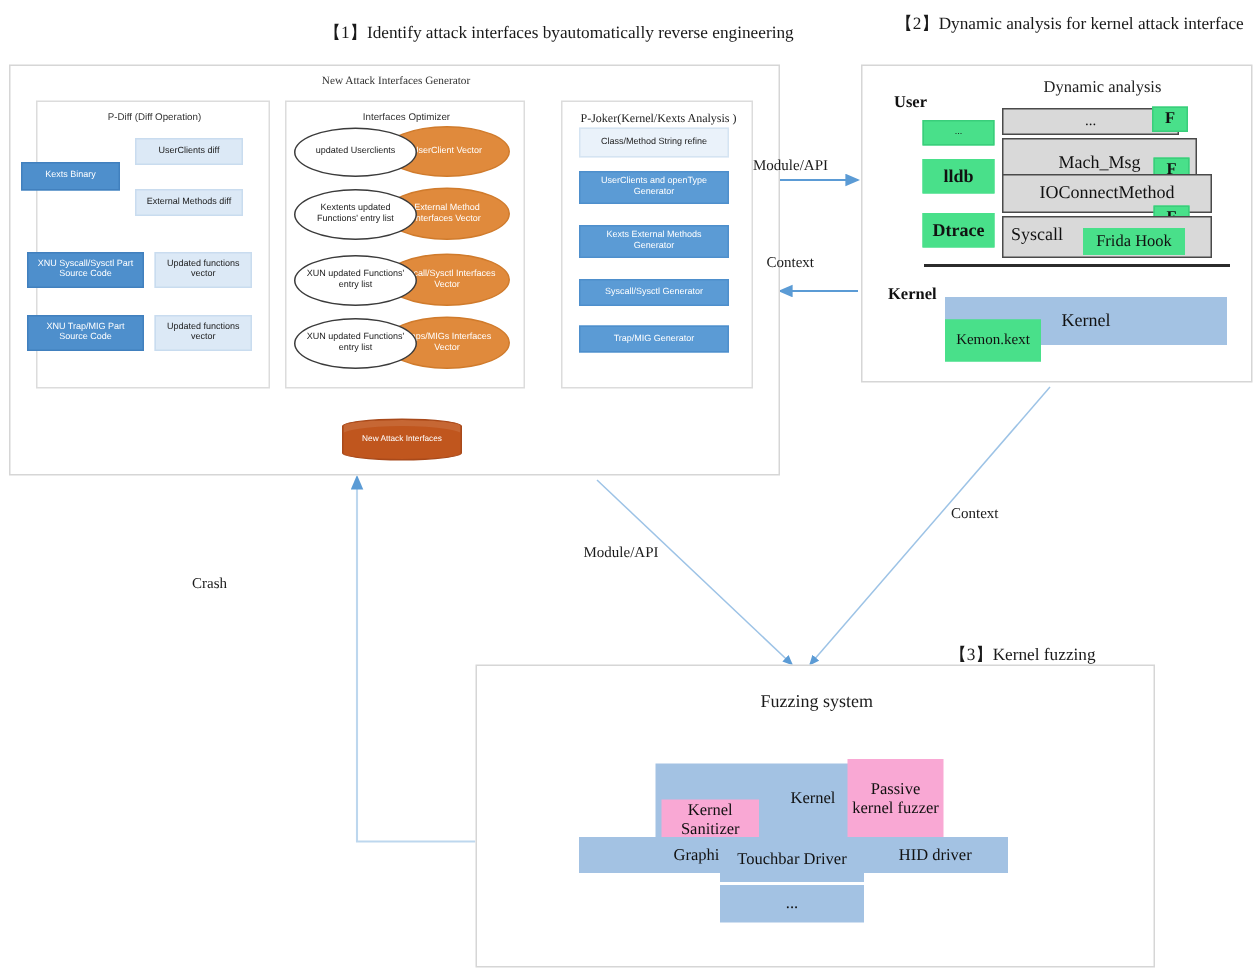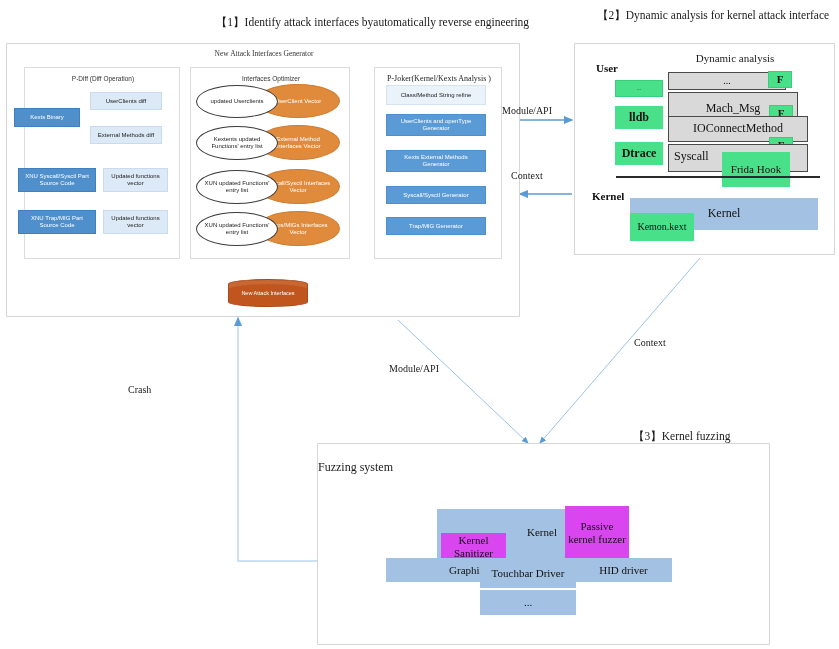--- a/index.html
+++ b/index.html
@@ -45,21 +45,21 @@
          font-family:"Liberation Serif",serif;color:#111;}
   .greensans{background:#49E08A;border:1px solid #3ACE7B;
          font-family:"Liberation Sans",sans-serif;color:#111;font-size:6px;}
   .kernbar{background:#A3C2E3;border:1px solid #A3C2E3;
            font-family:"Liberation Serif",serif;color:#111;}
   .sideLbl{font-family:"Liberation Serif",serif;font-weight:bold;font-size:11px;color:#111;}
   .hr-thick{background:#2b2b2b;}
 
   
   .fz{background:#A3C2E3;font-family:"Liberation Serif",serif;color:#111;font-size:11px;}
-  .fzg{background:#d946ef;font-family:"Liberation Serif",serif;color:#111;font-size:11px;}
+  .fzg{background:#f9a8d4;font-family:"Liberation Serif",serif;color:#111;font-size:11px;}
 
   .lnk{font-family:"Liberation Serif",serif;font-size:10px;color:#1a1a1a;}
   svg{position:absolute;left:0;top:0;pointer-events:none;}
 </style>
 </head>
 <body>
 
 <svg width="839" height="649">
   <defs>
     <marker id="ab" markerWidth="7" markerHeight="7" refX="6" refY="3" orient="auto">
@@ -159,30 +159,30 @@
 
 <div class="abs grayblk ctr" style="left:668px;top:92px;width:130px;height:34px;font-size:12px;">Mach_Msg</div>
 <div class="abs greensans ctr" style="left:769px;top:105px;width:24px;height:17px;font-family:'Liberation Serif',serif;font-size:11px;font-weight:bold;">F</div>
 
 <div class="abs grayblk ctr" style="left:668px;top:116px;width:140px;height:26px;font-size:12px;">IOConnectMethod</div>
 <div class="abs greensans ctr" style="left:769px;top:137px;width:24px;height:17px;font-family:'Liberation Serif',serif;font-size:11px;font-weight:bold;">F</div>
 
 <div class="abs grayblk" style="left:668px;top:144px;width:140px;height:28px;">
   <span class="abs" style="left:5px;top:4px;font-size:12px;">Syscall</span>
 </div>
-<div class="abs green ctr" style="left:722px;top:152px;width:68px;height:35px;font-size:11px;">Frida Hook</div>
+<div class="abs green ctr" style="left:722px;top:152px;width:68px;height:18px;font-size:11px;">Frida Hook</div>
 
 <div class="abs hr-thick" style="left:616px;top:176px;width:204px;height:2px;"></div>
 
 <div class="abs sideLbl" style="left:592px;top:190px;">Kernel</div>
 <div class="abs kernbar ctr" style="left:630px;top:198px;width:188px;height:32px;font-size:12px;">Kernel</div>
 <div class="abs green ctr" style="left:630px;top:213px;width:64px;height:28px;font-size:10px;">Kemon.kext</div>
 
 <div class="abs panel" style="left:317px;top:443px;width:453px;height:202px;">
-  <div class="abs" style="left:0;top:16px;width:453px;text-align:left;font-size:12px;">Fuzzing system</div>
+  <div class="abs" style="left:0;top:16px;width:453px;text-align:center;font-size:12px;">Fuzzing system</div>
 </div>
 
 <div class="abs fz ctr" style="left:437px;top:509px;width:178px;height:54px;">
   <span style="position:relative;top:-4px;left:16px;">Kernel</span>
 </div>
 <div class="abs fzg ctr" style="left:565px;top:506px;width:64px;height:54px;padding:0 3px;">Passive kernel fuzzer</div>
 <div class="abs fzg ctr" style="left:441px;top:533px;width:65px;height:28px;padding:0 0;">Kernel Sanitizer</div>
 
 <div class="abs fz ctr" style="left:386px;top:558px;width:193px;height:24px;">Graphic Driver</div>
 <div class="abs fz ctr" style="left:575px;top:558px;width:97px;height:24px;">HID driver</div>

